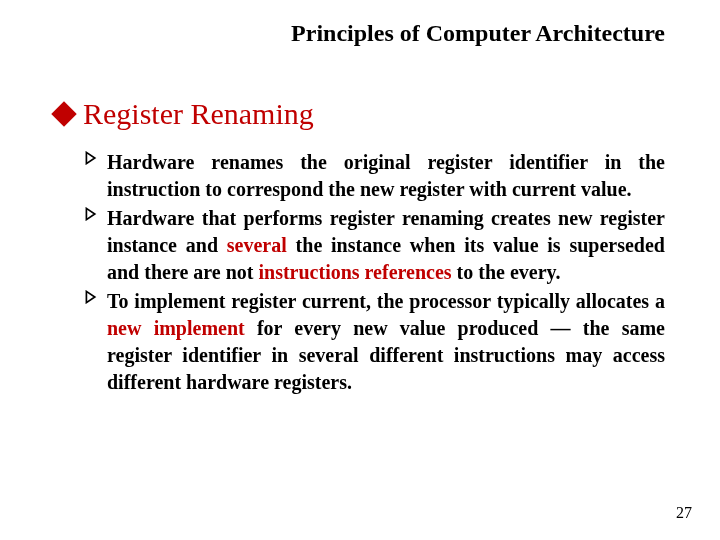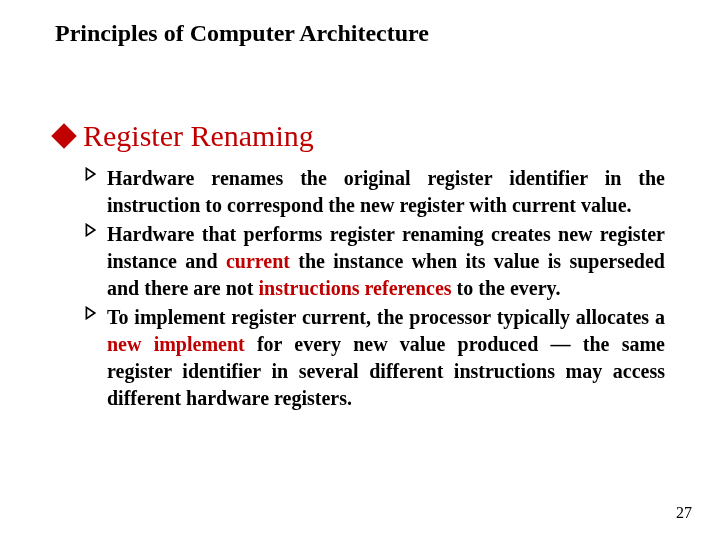--- a/index.html
+++ b/index.html
@@ -11,30 +11,30 @@
     position: relative;
     overflow: hidden;
   }
   .slide {
     width: 100%;
     height: 100%;
     padding: 20px 55px 30px 55px;
     position: relative;
   }
   .header {
-    text-align: left;
+    text-align: right;
     font-size: 24px;
     font-weight: bold;
     color: #000;
-    margin-bottom: 72px;
+    margin-bottom: 50px;
   }
   .section-title {
     display: flex;
     align-items: center;
-    margin-bottom: 12px;
+    margin-bottom: 18px;
   }
   .diamond-icon {
     width: 18px;
     height: 18px;
     background: #c00000;
     transform: rotate(45deg);
     margin-right: 10px;
     flex-shrink: 0;
   }
   .section-title-text {
@@ -102,21 +102,21 @@
       <span class="bullet-text">Hardware renames the original register identifier in the instruction to correspond the new register with current value.</span>
     </div>
 
     <div class="bullet">
       <span class="arrow-icon">
         <svg viewBox="0 0 10 10">
             <path d="M1 1 L7 5 L1 9 Z" fill="none" stroke="#000" stroke-width="1.2"></path>
           </svg>
       </span>
       <span class="bullet-text">
-        <span>Hardware that performs register renaming creates new register instance and </span><span class="hl">current</span><span> the instance when its value is superseded and there are not </span><span class="hl">instructions references</span><span> to the every.</span>
+        <span>Hardware that performs register renaming creates new register instance and </span><span class="hl">several</span><span> the instance when its value is superseded and there are not </span><span class="hl">instructions references</span><span> to the every.</span>
       </span>
     </div>
 
     <div class="bullet">
       <span class="arrow-icon">
         <svg viewBox="0 0 10 10">
             <path d="M1 1 L7 5 L1 9 Z" fill="none" stroke="#000" stroke-width="1.2"></path>
           </svg>
       </span>
       <span class="bullet-text">

